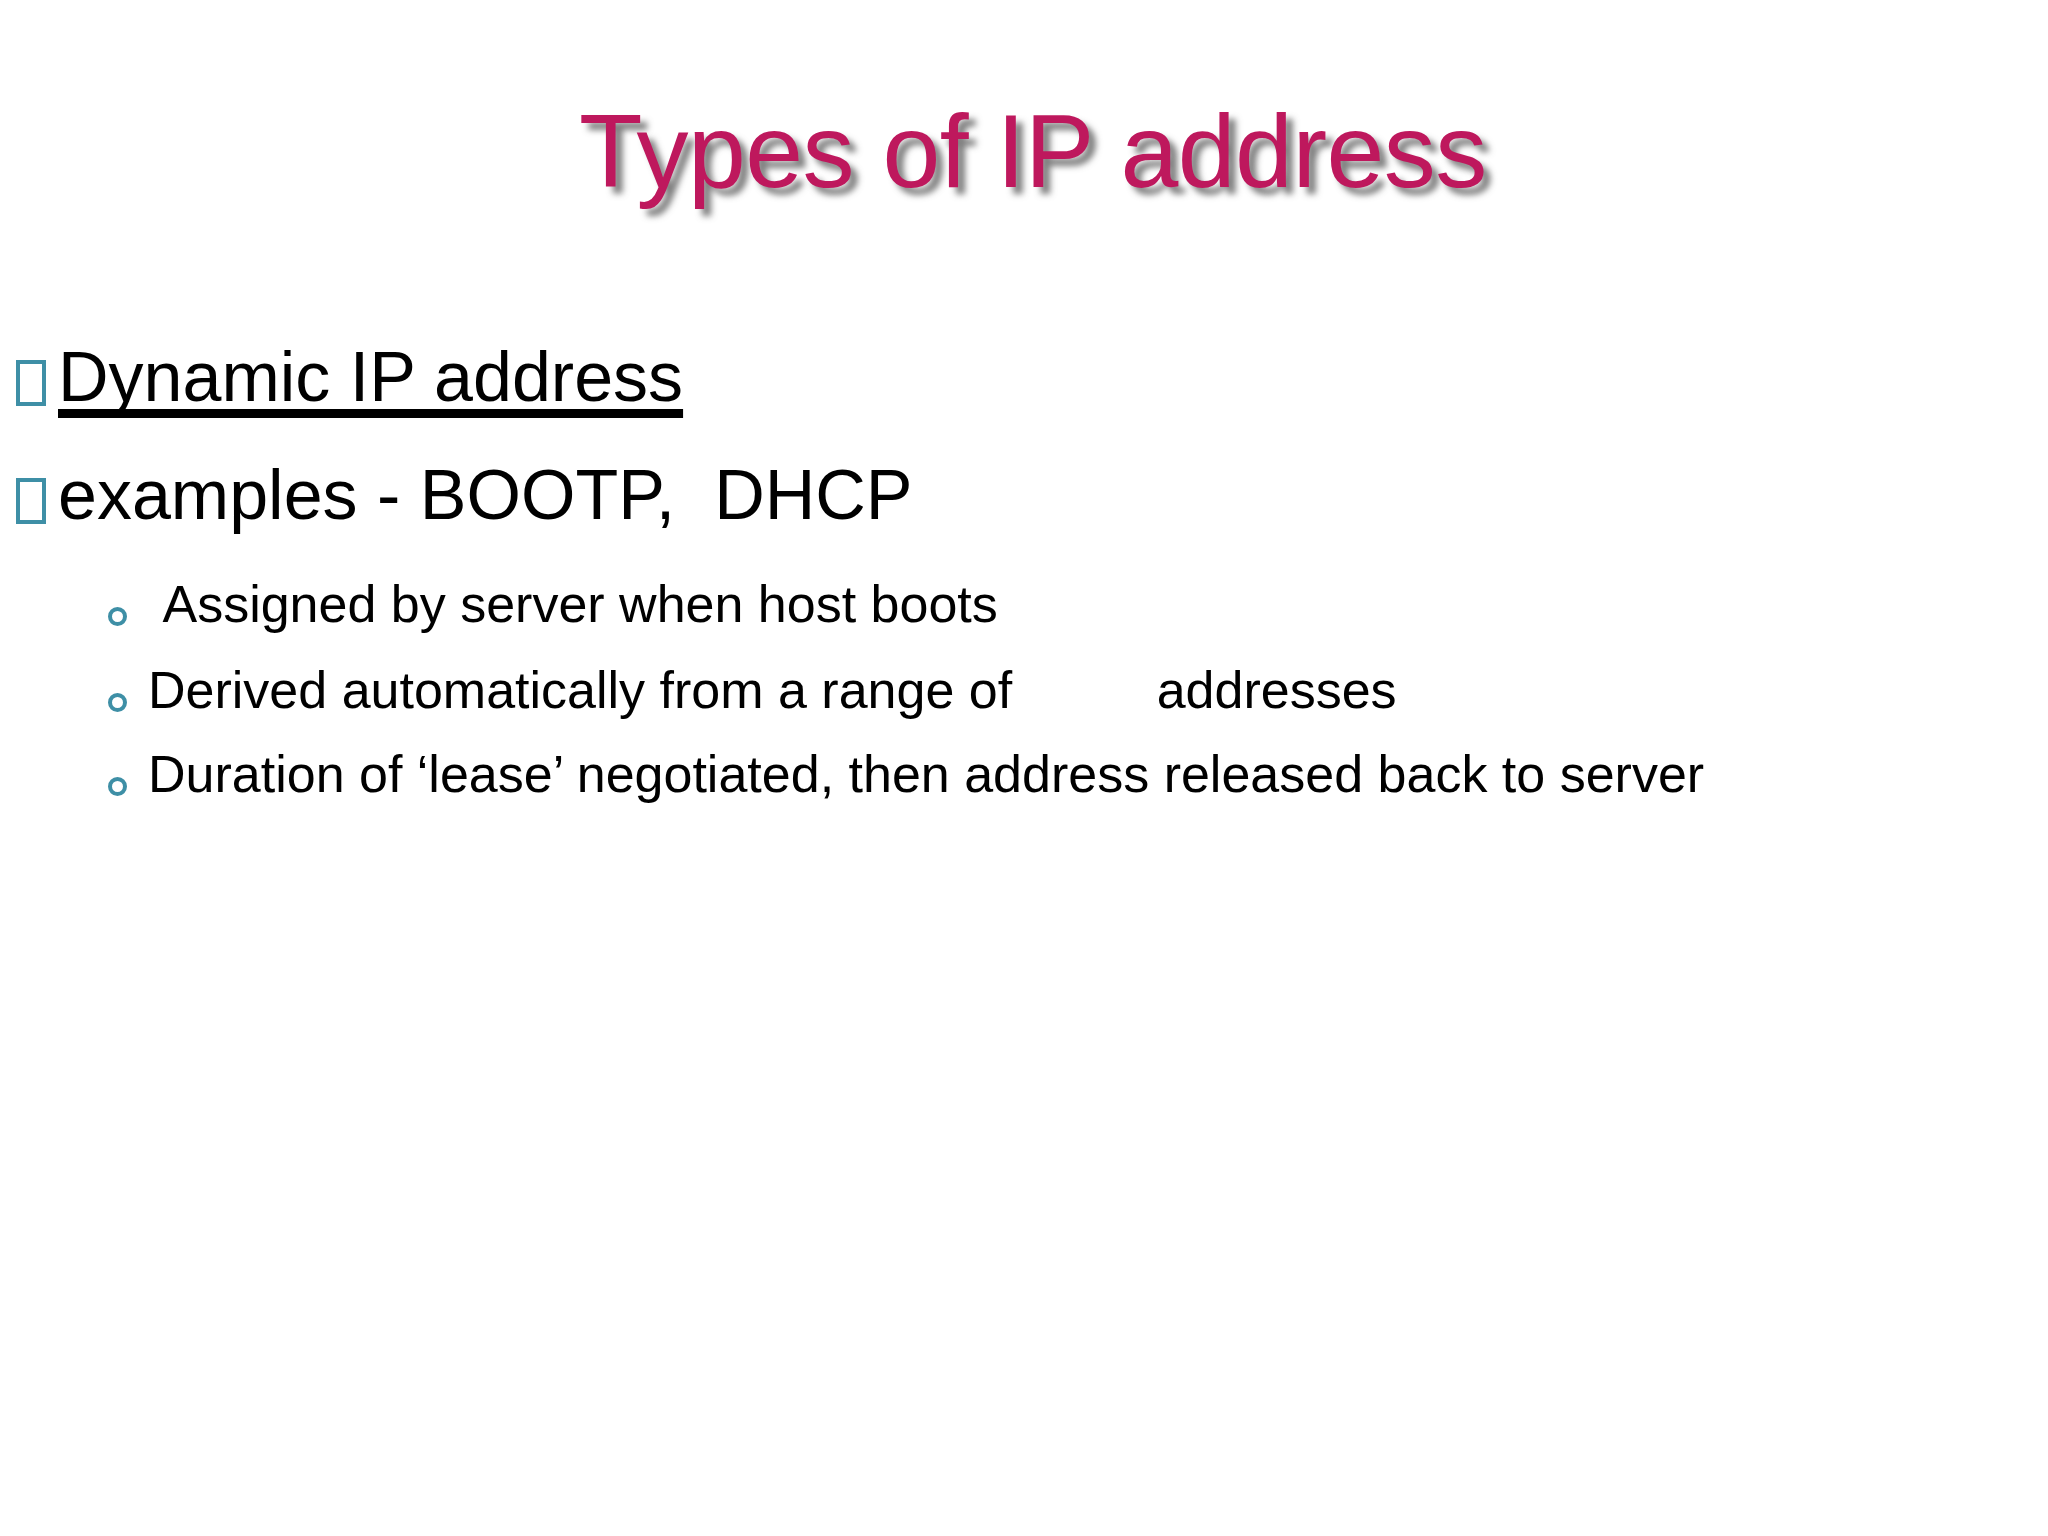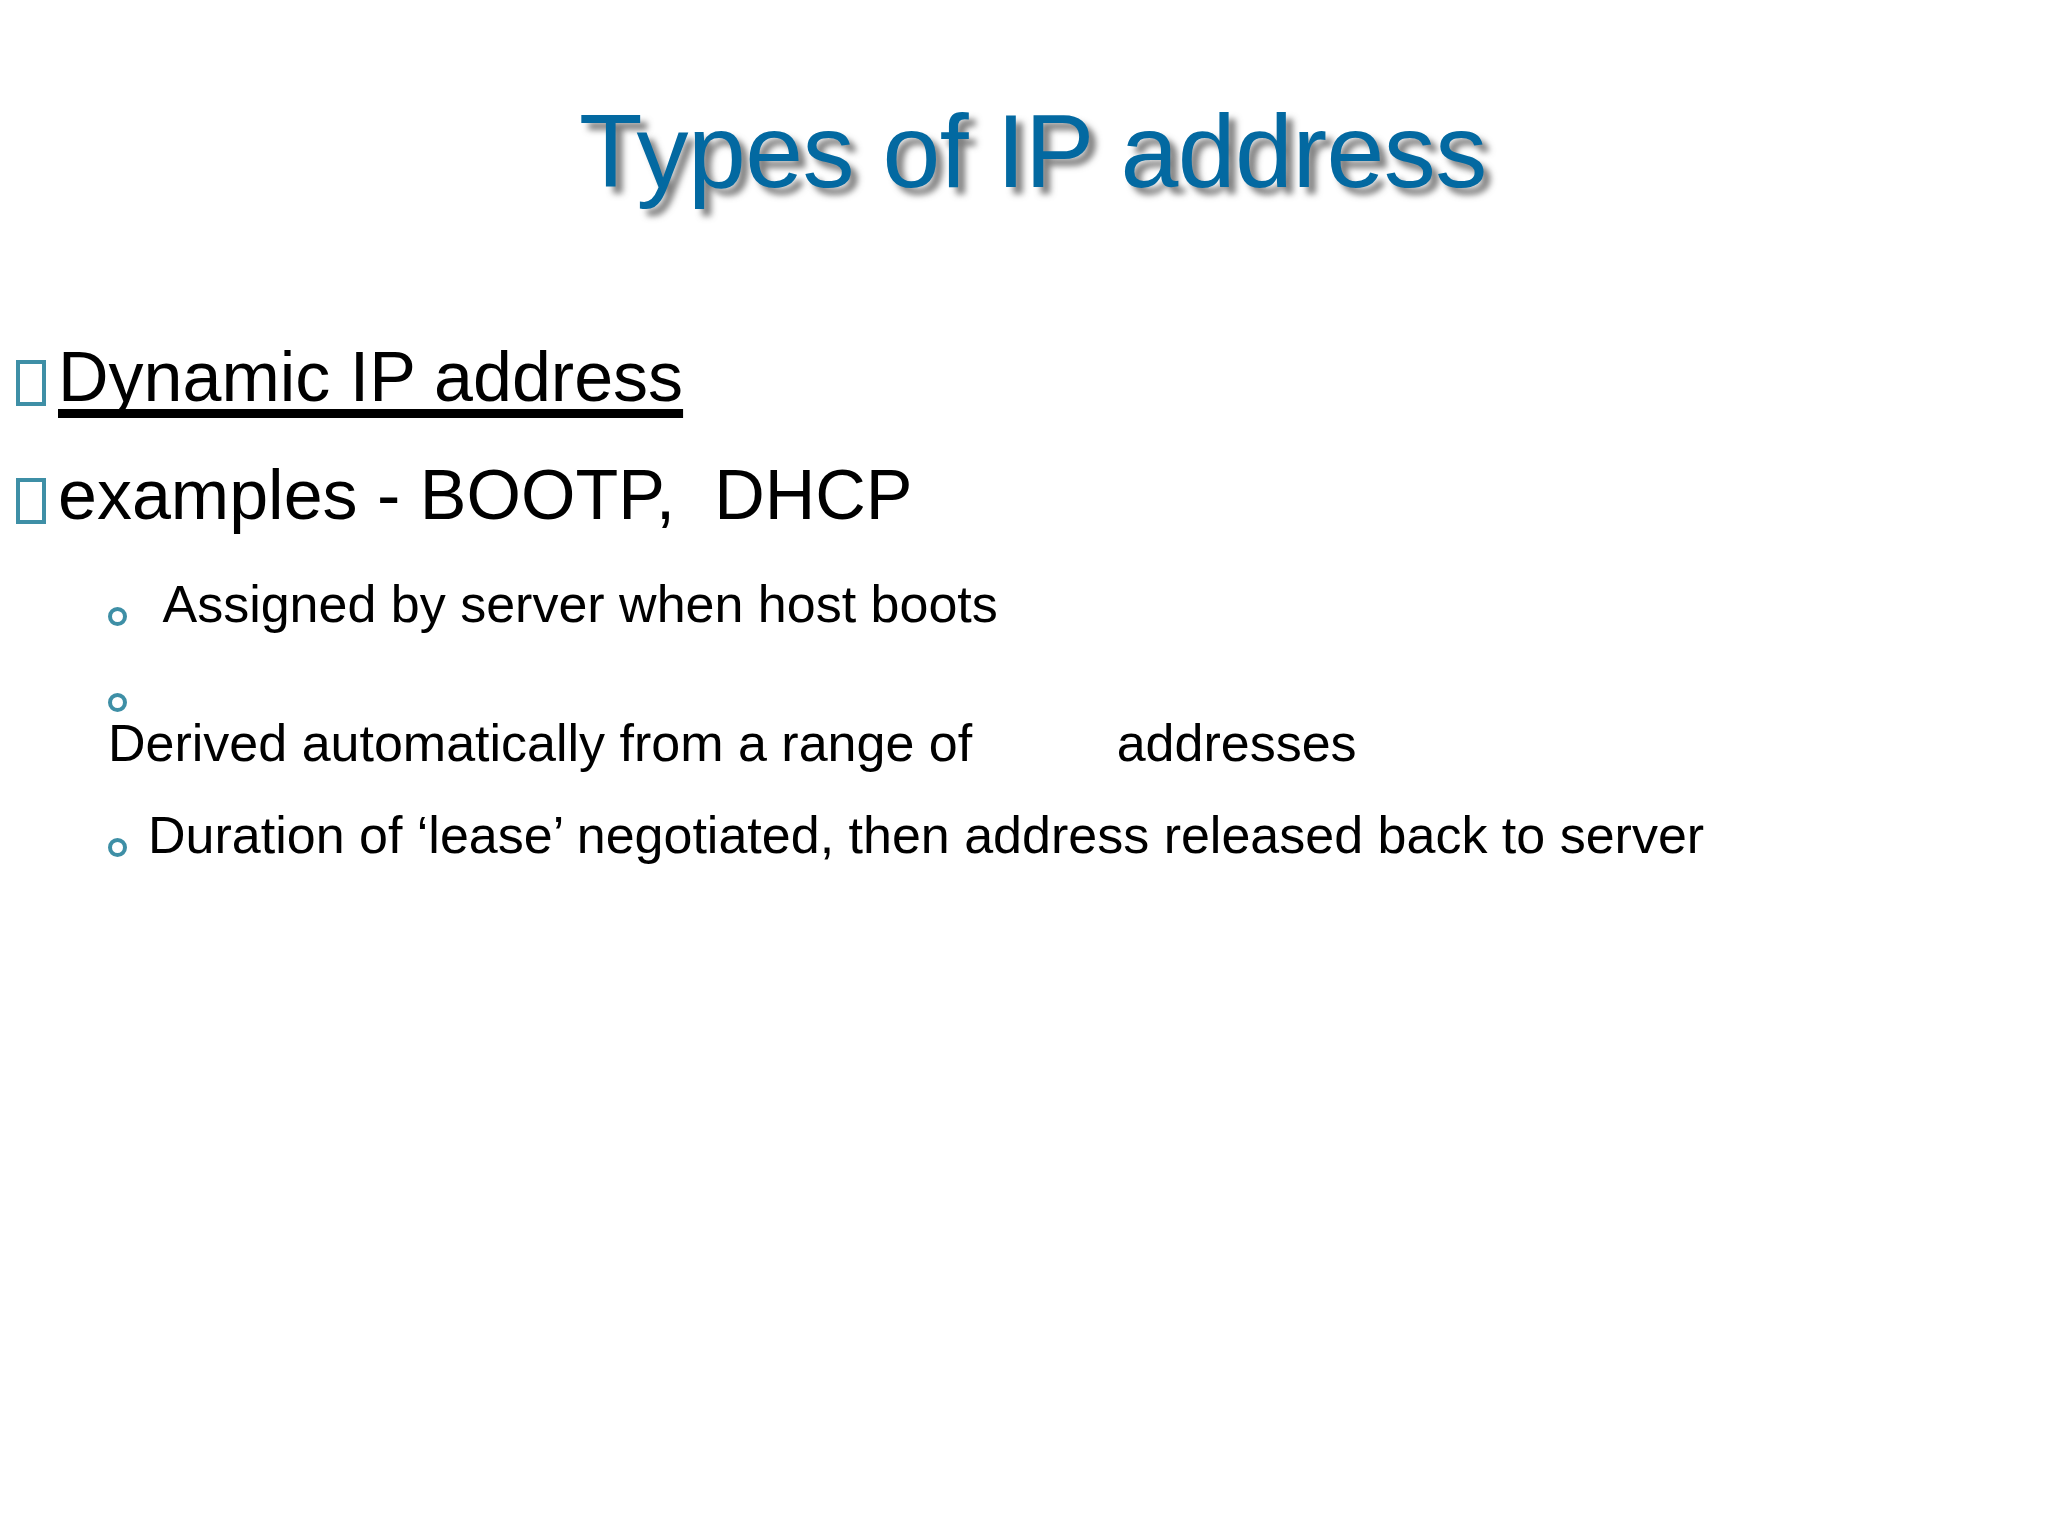--- a/index.html
+++ b/index.html
@@ -34,21 +34,21 @@
     padding-left: 18px;
     box-sizing: border-box;
   }
   .slide-title {
     display: inline-block;
     font-family: "Liberation Sans", sans-serif;
     font-size: 104px;
     line-height: 1.06;
     font-weight: 400;
     letter-spacing: -0.5px;
-    color: #0369a1;
+    color: #be185d;
     text-shadow: 7px 7px 6px rgba(90, 90, 90, 0.78);
     white-space: nowrap;
   }
 
   
   .body-block {
     position: absolute;
     left: 16px;
     top: 338px;
     width: 1990px;
@@ -114,21 +114,21 @@
 
   
   .l2 .l2-text.justify {
     text-align: justify;
     text-align-last: left;
   }
   .l2 .l2-text.pre {
     white-space: pre-wrap;
   }
 
-  .l2.row-derived { margin-top: 24px; margin-bottom: 29px; flex-direction: column; }
+  .l2.row-derived { margin-top: 24px; margin-bottom: 21px; }
   .l2.row-duration { margin-top: 8px; }
 
   .l2.row-derived .l2-text { max-width: 1870px; }
   .l2.row-assigned .l2-text { max-width: 1600px; }
   .l2.row-duration  .l2-text { max-width: 1600px; }
 </style>
 </head>
 <body>
 
 <div class="slide">

